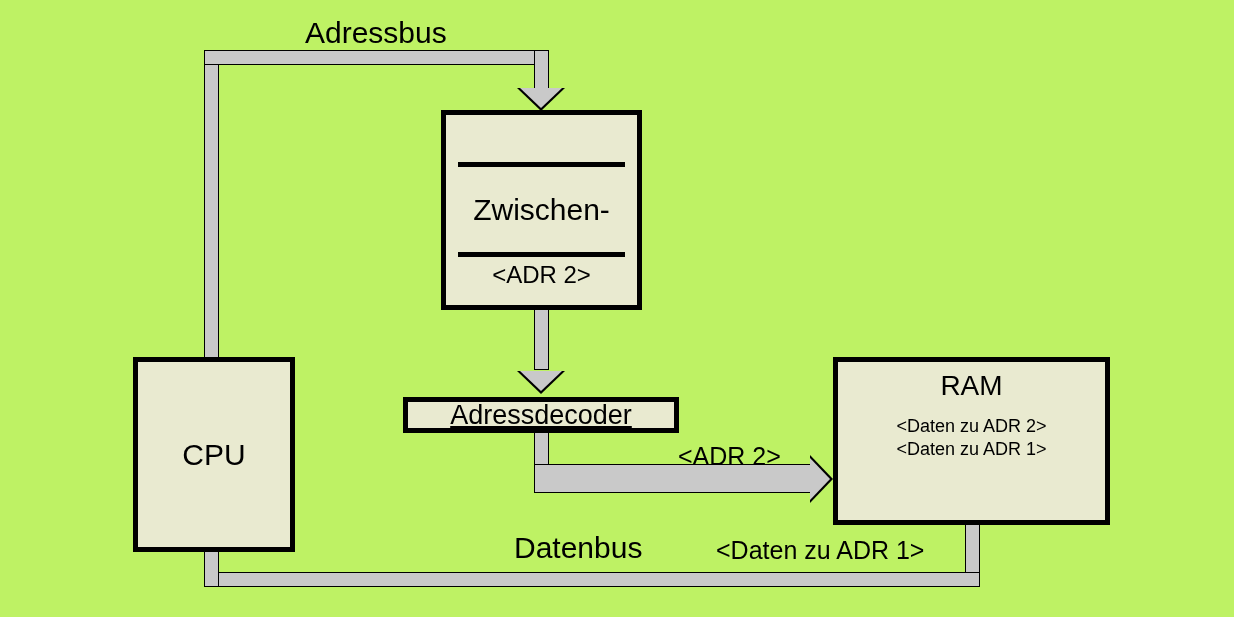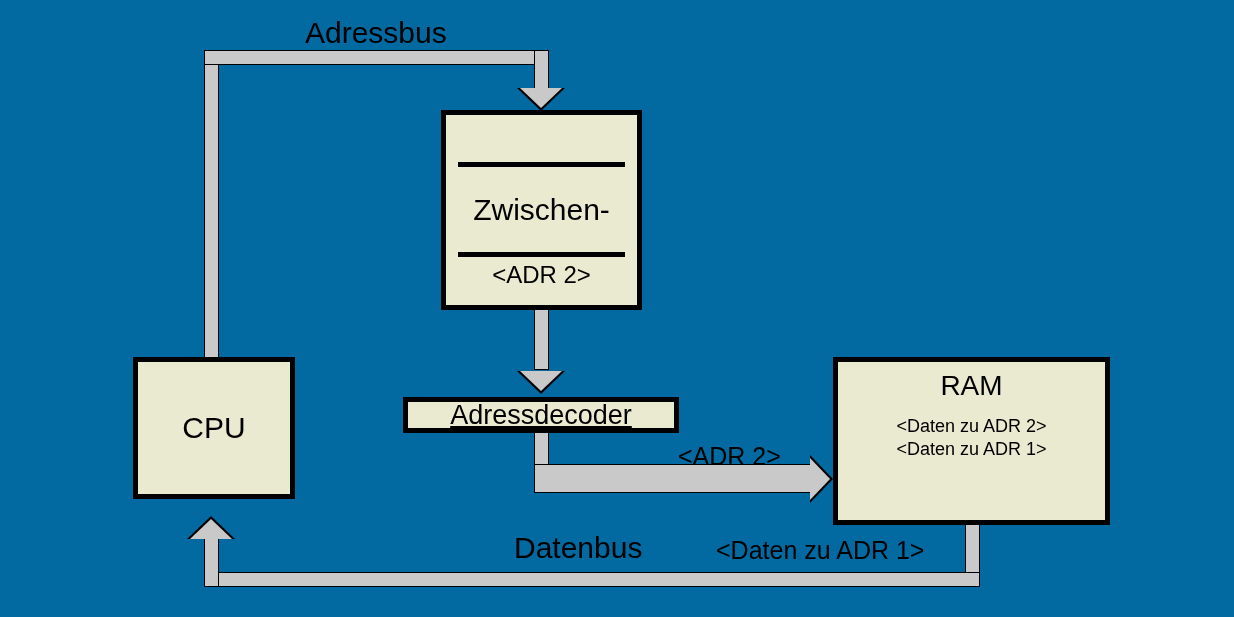--- a/index.html
+++ b/index.html
@@ -4,21 +4,21 @@
 <style>
   html, body {
     margin: 0;
     padding: 0;
     background: #ffffff;
   }
   #stage {
     position: relative;
     width: 1234px;
     height: 617px;
-    background: #0369a1;
+    background: #bef264;
     font-family: "Liberation Sans", sans-serif;
     overflow: hidden;
   }
 
   
   .box {
     position: absolute;
     box-sizing: border-box;
     background: #e9ead0;
     border: 5px solid #000000;
@@ -33,21 +33,21 @@
   .box .line {
     line-height: 1.12;
     white-space: nowrap;
   }
 
   
   #cpu {
     left: 133px;
     top: 357px;
     width: 162px;
-    height: 142px;
+    height: 195px;
     font-size: 30px;
   }
 
   
   #zwischenspeicher {
     left: 441px;
     top: 110px;
     width: 201px;
     height: 200px;
     padding: 12px;

